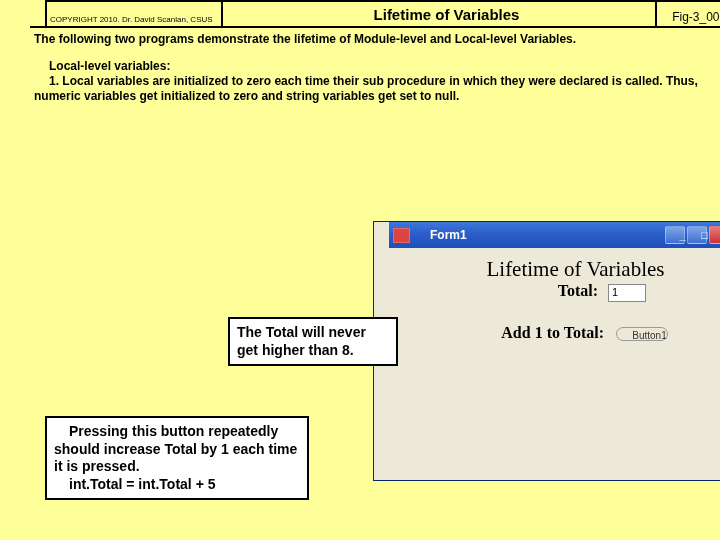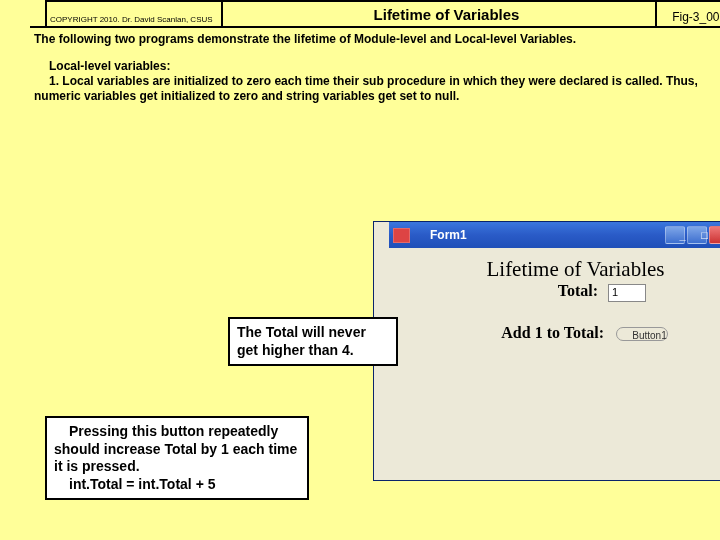--- a/index.html
+++ b/index.html
@@ -209,18 +209,18 @@
       <span>Total:</span>
       <span class="total-box">1</span>
     </div>
     <div class="add-row">
       <span>Add 1 to Total:</span>
       <span class="vb-button">Button1</span>
     </div>
   </div>
 </div>
 
-<div class="callout callout1">The Total  will never get higher than 4.</div>
+<div class="callout callout1">The Total  will never get higher than 8.</div>
 
 <div class="callout callout2">
   <span>Pressing this button repeatedly should increase Total by 1 each time it is pressed.</span><br>
   <span>int.Total = int.Total + 5</span>
 </div>
 
 </body></html>

